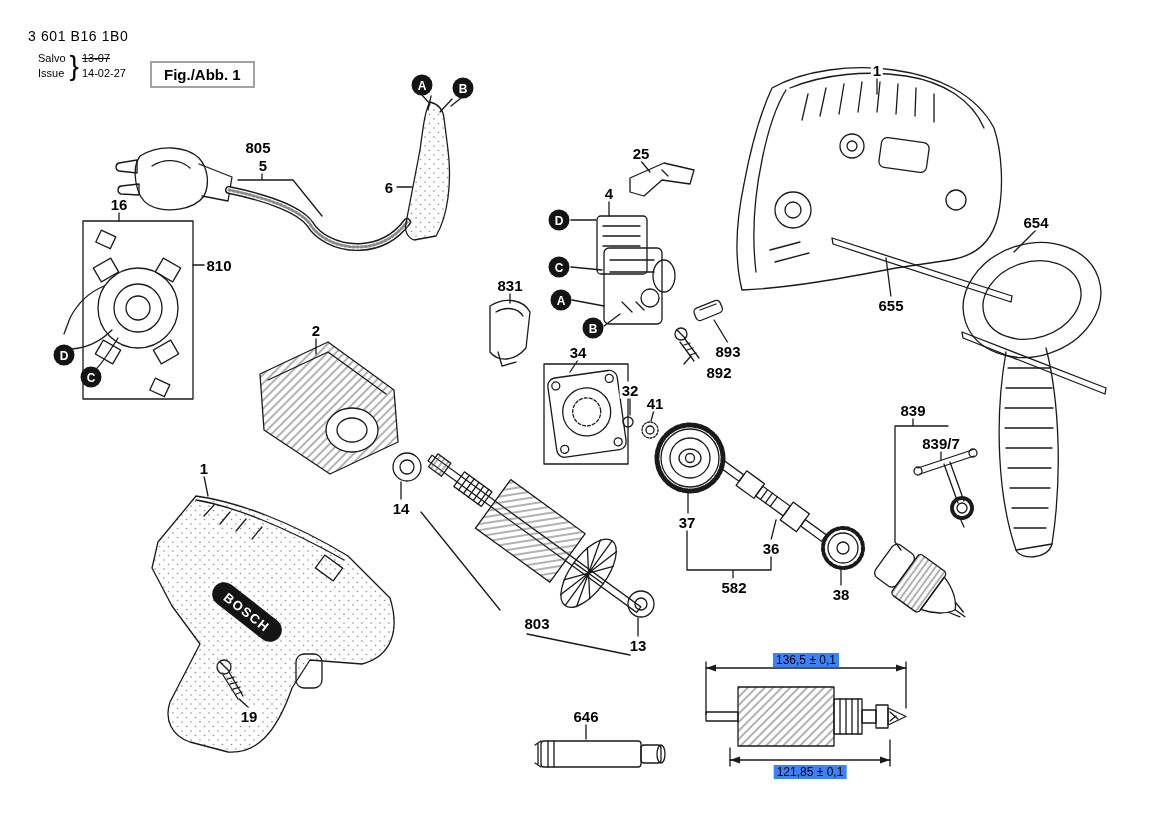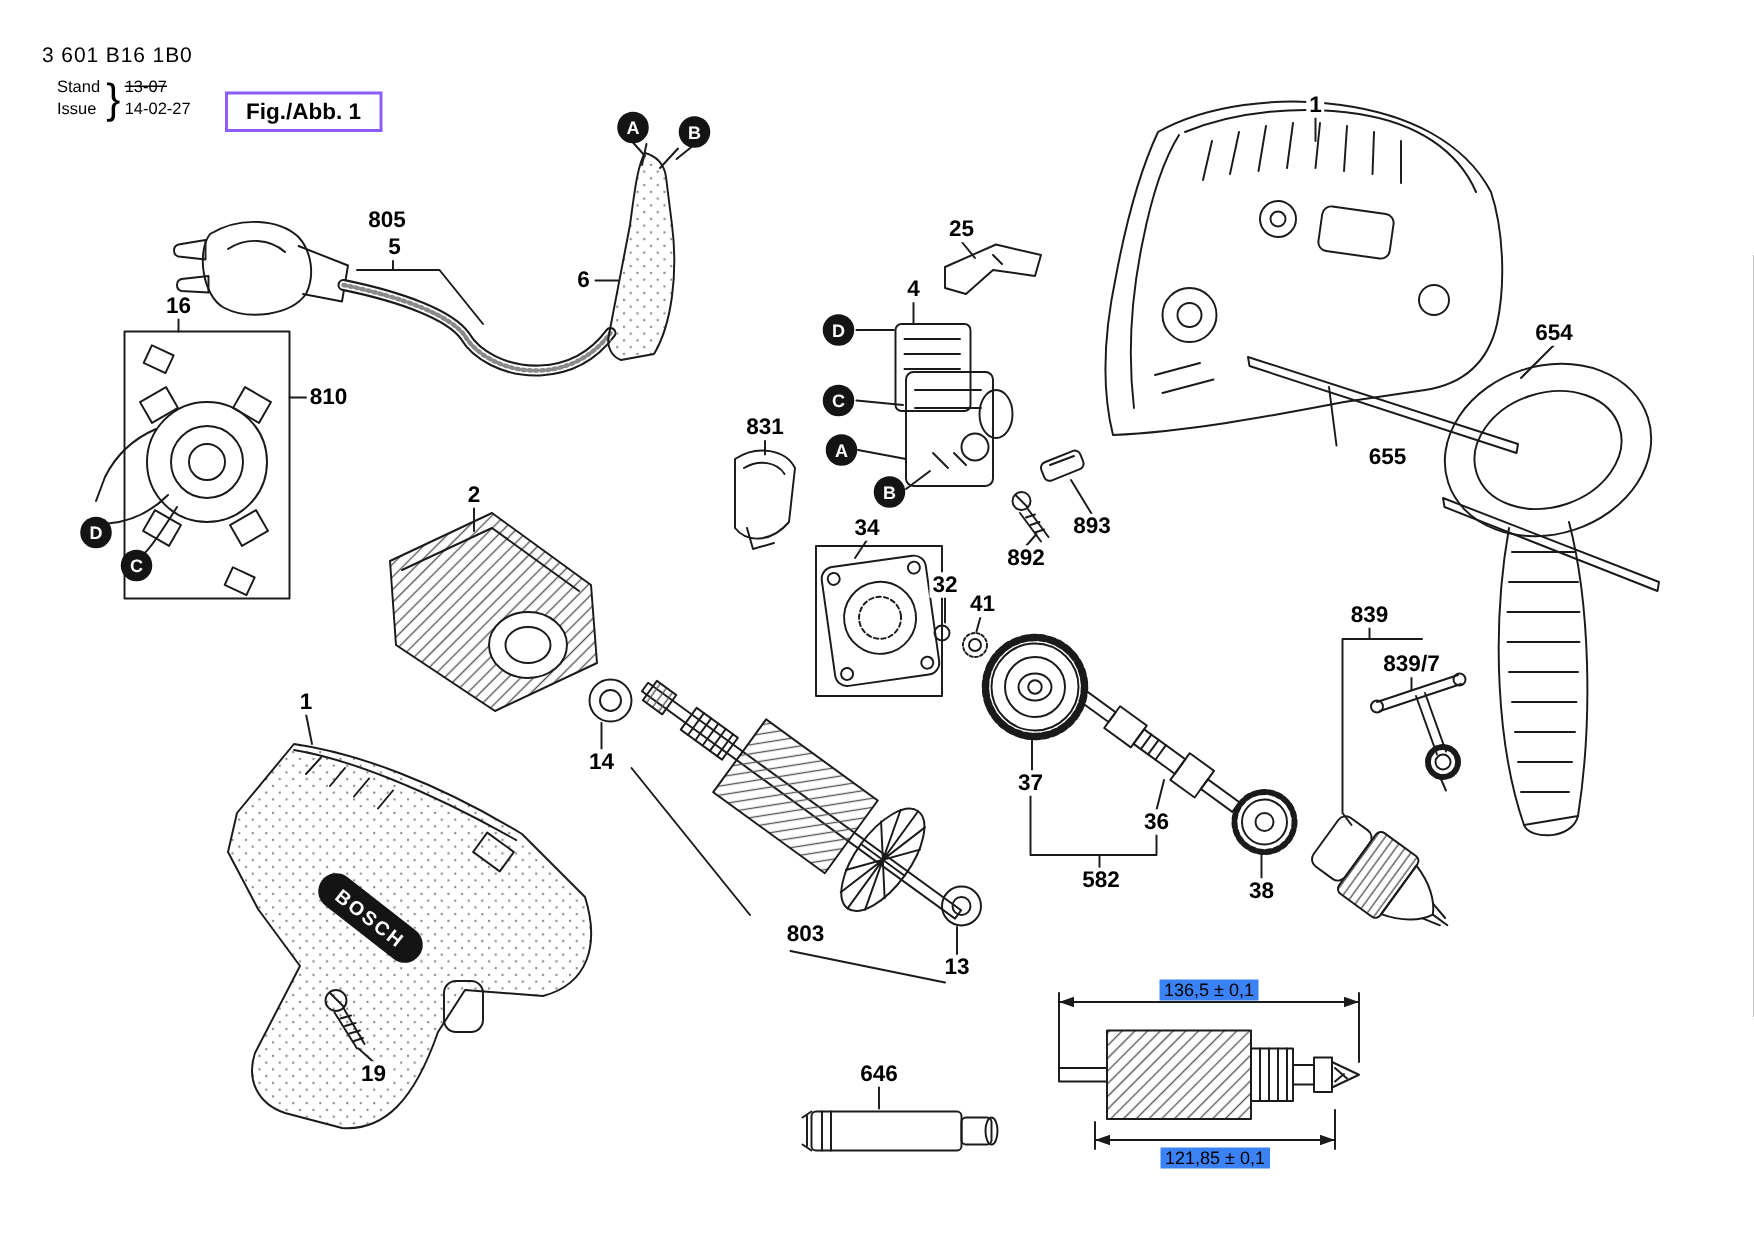--- a/index.html
+++ b/index.html
@@ -23,21 +23,21 @@
 
   .dim-label { position:absolute; transform:translate(-50%,-50%);
     font-size:12px; white-space:nowrap; background:#3b82f6; padding:0 3px; }
 
   .header { position:absolute; left:28px; top:28px; }
   .part-number { font-size:14px; letter-spacing:.6px; }
   .revision { display:flex; align-items:center; margin-top:7px; margin-left:10px; font-size:11px; }
   .rev-labels div, .rev-values div { line-height:15px; }
   .brace { font-size:28px; font-weight:300; margin:0 3px 0 4px; line-height:30px; }
   .struck { text-decoration:line-through; }
-  .fig-box { position:absolute; left:122px; top:33px; border:2px solid #8b5cf6;
+  .fig-box { position:absolute; left:122px; top:33px; border:2px solid #a3a3a3;
     padding:3px 12px; font-size:15px; font-weight:bold; background:#fff; white-space:nowrap; }
 
   .footer-notes { position:absolute; left:985px; top:722px; font-size:11px; line-height:13.5px; }
   .footer-line { white-space:nowrap; }
 </style>
 </head>
 <body>
 
 <div class="page">
 
@@ -306,21 +306,21 @@
       <path d="M586 724 V739"></path>
       <path d="M422 95 L430 104 M461 98 L451 106"></path>
       <path d="M571 220 H596 M571 267 L602 270 M572 300 L604 306 M604 326 L620 314"></path>
     </g>
   </svg>
 
   <div class="header">
     <div class="part-number">3 601 B16 1B0</div>
     <div class="revision">
       <div class="rev-labels">
-        <div>Stand</div>
+        <div>Salvo</div>
         <div>Issue</div>
       </div>
       <div class="brace">}</div>
       <div class="rev-values">
         <div class="struck">13-07</div>
         <div>14-02-27</div>
       </div>
     </div>
     <div class="fig-box">Fig./Abb. 1</div>
   </div>
@@ -330,24 +330,24 @@
       <div class="callout" style="left: 263px; top: 165px;">5</div>
       <div class="callout" style="left: 389px; top: 187px;">6</div>
       <div class="callout" style="left: 119px; top: 204px;">16</div>
       <div class="callout" style="left: 219px; top: 265px;">810</div>
       <div class="callout" style="left: 316px; top: 330px;">2</div>
       <div class="callout" style="left: 204px; top: 468px;">1</div>
       <div class="callout" style="left: 510px; top: 285px;">831</div>
       <div class="callout" style="left: 641px; top: 153px;">25</div>
       <div class="callout" style="left: 609px; top: 193px;">4</div>
       <div class="callout" style="left: 728px; top: 351px;">893</div>
-      <div class="callout" style="left: 684px; top: 372px; text-align: right;">892</div>
+      <div class="callout" style="left: 719px; top: 372px; text-align: right;">892</div>
       <div class="callout" style="left: 877px; top: 70px;">1</div>
       <div class="callout" style="left: 1036px; top: 222px;">654</div>
-      <div class="callout" style="left: 925px; top: 305px;">655</div>
+      <div class="callout" style="left: 891px; top: 305px;">655</div>
       <div class="callout" style="left: 578px; top: 352px;">34</div>
       <div class="callout" style="left: 630px; top: 390px;">32</div>
       <div class="callout" style="left: 655px; top: 403px;">41</div>
       <div class="callout" style="left: 687px; top: 522px;">37</div>
       <div class="callout" style="left: 771px; top: 548px;">36</div>
       <div class="callout" style="left: 734px; top: 587px;">582</div>
       <div class="callout" style="left: 841px; top: 594px;">38</div>
       <div class="callout" style="left: 913px; top: 410px;">839</div>
       <div class="callout" style="left: 941px; top: 443px;">839/7</div>
       <div class="callout" style="left: 401px; top: 508px;">14</div>

